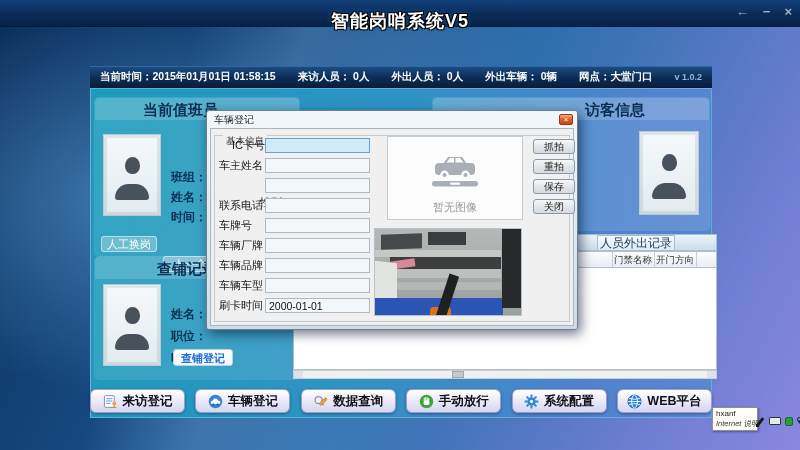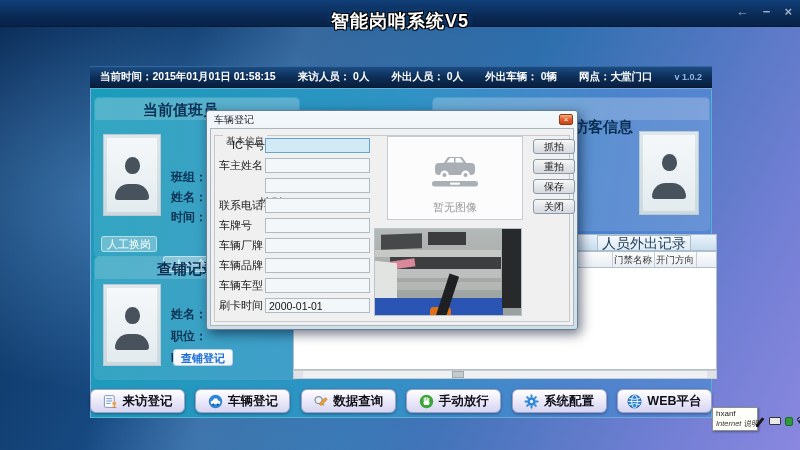--- a/index.html
+++ b/index.html
@@ -34,22 +34,22 @@
   .sil::before{content:"";position:absolute;left:50%;top:25%;width:15px;height:17px;margin-left:-7.5px;background:#47525c;border-radius:50% 50% 46% 46%;}
   .sil::after{content:"";position:absolute;left:50%;bottom:16%;width:34px;height:16px;margin-left:-17px;background:#47525c;border-radius:17px 17px 3px 3px;}
   .flabel{position:absolute;font-size:12px;font-weight:bold;color:#0a3052;white-space:nowrap;margin-top:16px;}
   .glassbtn{position:absolute;height:16px;background:rgba(255,255,255,.28);border:1px solid rgba(255,255,255,.5);border-radius:3px;
     color:#fff;font-size:11px;line-height:15px;text-align:center;cursor:pointer;box-sizing:border-box;}
   .whitebtn{position:absolute;height:17px;background:linear-gradient(#ffffff,#eef5fa);border:1px solid #bcd2e2;border-radius:3px;
     color:#1d6fd6;font-size:11px;font-weight:bold;line-height:16px;text-align:center;cursor:pointer;box-sizing:border-box;}
   
   .records{left:292px;top:233px;width:424px;height:145px;}
   .tabbar{position:absolute;left:0;top:0;right:0;height:17px;background:linear-gradient(#eaf3fa,#c9dded);border:1px solid #a9bfd1;box-sizing:border-box;}
-  .tab{position:absolute;left:304px;top:1px;width:94px;height:15px;background:linear-gradient(#f6fafd,#ddeaf4);border:1px solid #a9bfd1;border-bottom:none;
-    font-size:14px;color:#1c3a58;text-align:center;line-height:15px;box-sizing:border-box;cursor:pointer;}
+  .tab{position:absolute;left:304px;top:1px;width:78px;height:15px;background:linear-gradient(#f6fafd,#ddeaf4);border:1px solid #a9bfd1;border-bottom:none;
+    font-size:12px;color:#1c3a58;text-align:center;line-height:15px;box-sizing:border-box;cursor:pointer;}
   .thead{position:absolute;left:0;top:17px;right:0;height:17px;background:linear-gradient(#fbfcfd,#e9eef3);border:1px solid #b3bfc9;box-sizing:border-box;}
   .thead .col{position:absolute;top:2px;width:40px;text-align:center;font-size:9.5px;color:#333;}
   .vline{position:absolute;top:0;bottom:0;width:1px;background:#c3ced8;}
   .tbody{position:absolute;left:0;top:34px;right:0;height:102px;background:#fff;border:1px solid #b3bfc9;border-top:none;box-sizing:border-box;}
   .hscroll{position:absolute;left:0;right:0;top:136px;height:9px;background:#eef0f2;border:1px solid #c8cdd2;box-sizing:border-box;}
   .hscroll .arrow{position:absolute;top:0;width:9px;height:7px;background:#dfe3e7;border:0;}
   .hscroll .thumb{position:absolute;left:158px;top:0;width:12px;height:7px;background:#c5cacf;border:1px solid #a2a8ae;box-sizing:border-box;}
   .arrow.l{left:0;}.arrow.r{right:0;}
   
   .dialog{left:206px;top:110px;width:372px;height:220px;z-index:10;
@@ -152,21 +152,21 @@
         <div class="sil"></div>
       </div>
       <div class="flabel" style="left:76px;top:33px;">姓名：</div>
       <div class="flabel" style="left:76px;top:55px;">职位：</div>
       <div class="flabel" style="left:76px;top:77px;">时间：</div>
       <div class="whitebtn" style="left:78px;top:92px;width:60px;">查铺登记</div>
     </div>
 
     <div class="card" style="left:342px;top:9px;width:276px;height:132px;">
       <div class="hdrbar"></div>
-      <div class="hdrtxt" style="left:140px;margin-top:17px;">访客信息</div>
+      <div class="hdrtxt" style="left:152px;">访客信息</div>
       <div class="photo" style="left:206px;top:33px;width:60px;height:84px;">
         <div class="sil"></div>
       </div>
     </div>
 
     <div class="abs records" style="left:202px;top:145px;width:424px;height:145px;">
       <div class="tabbar"></div>
       <div class="tab">人员外出记录</div>
       <div class="thead">
         <div class="vline" style="left:318px;"></div>

